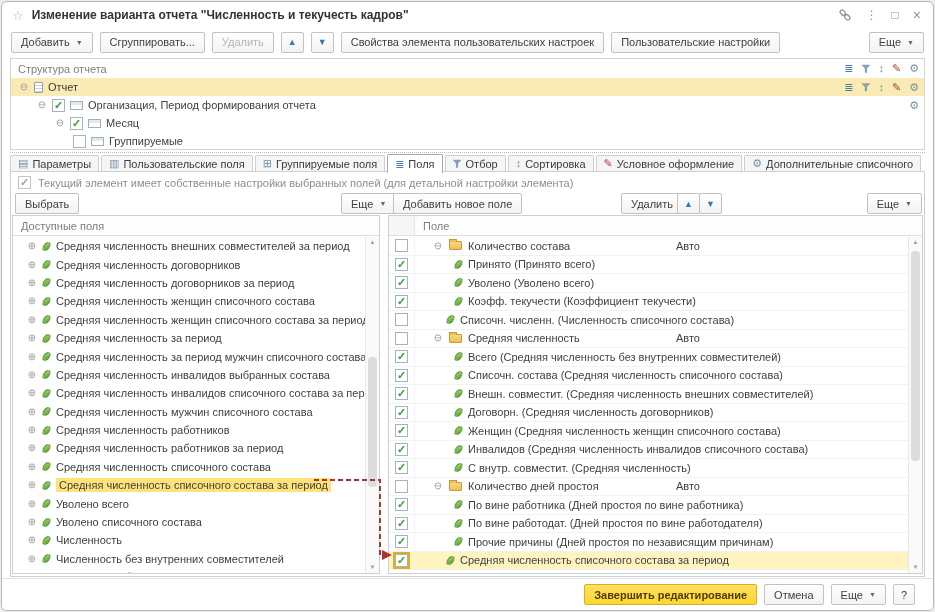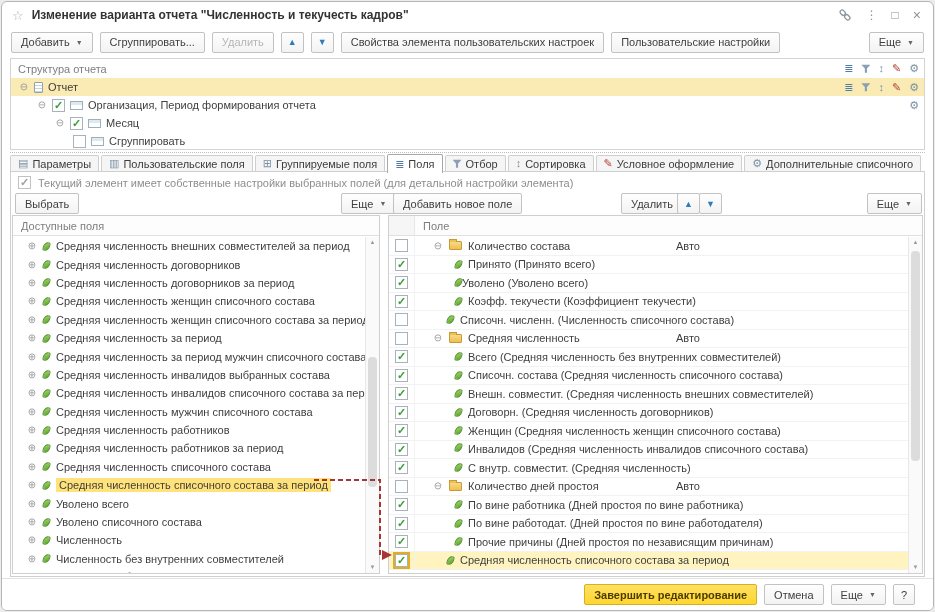--- a/index.html
+++ b/index.html
@@ -168,21 +168,21 @@
         </div>
         <div class="srow" style="padding-left: 44px;">
           <span class="exp">⊖</span>
           <span class="cb">✓</span>
           <span class="grp"></span>
           <span>Месяц</span>
         </div>
         <div class="srow" style="padding-left: 62px;">
           <span class="cb"></span>
           <span class="grp"></span>
-          <span>Сгруппировать</span>
+          <span>Группируемые</span>
         </div>
       </div>
   </div>
   <div class="splitter"></div>
 
   <div class="tabsbar" id="tabsbar">
       <div class="tab">
         <span class="ic" style="color: rgb(125, 147, 166);">▤</span>
         <span>Параметры</span>
       </div>
@@ -378,21 +378,21 @@
             </span>
             <span style="display: inline-flex; align-items: center; gap: 6px; padding-left: 34px;">
               <span class="leaf"></span>
               <span>Принято (Принято всего)</span>
             </span>
           </div>
           <div class="rrow">
             <span class="rcb">
               <span class="cb">✓</span>
             </span>
-            <span style="display: inline-flex; align-items: center; padding-left: 34px;">
+            <span style="display: inline-flex; align-items: center; gap: 6px; padding-left: 34px;">
               <span class="leaf"></span>
               <span>Уволено (Уволено всего)</span>
             </span>
           </div>
           <div class="rrow">
             <span class="rcb">
               <span class="cb">✓</span>
             </span>
             <span style="display: inline-flex; align-items: center; gap: 6px; padding-left: 34px;">
               <span class="leaf"></span>
@@ -461,21 +461,21 @@
             </span>
             <span style="display: inline-flex; align-items: center; gap: 6px; padding-left: 34px;">
               <span class="leaf"></span>
               <span>Женщин (Средняя численность женщин списочного состава)</span>
             </span>
           </div>
           <div class="rrow">
             <span class="rcb">
               <span class="cb">✓</span>
             </span>
-            <span style="display: inline-flex; align-items: flex-start; gap: 6px; padding-left: 34px;">
+            <span style="display: inline-flex; align-items: center; gap: 6px; padding-left: 34px;">
               <span class="leaf"></span>
               <span>Инвалидов (Средняя численность инвалидов списочного состава)</span>
             </span>
           </div>
           <div class="rrow">
             <span class="rcb">
               <span class="cb">✓</span>
             </span>
             <span style="display: inline-flex; align-items: center; gap: 6px; padding-left: 34px;">
               <span class="leaf"></span>

